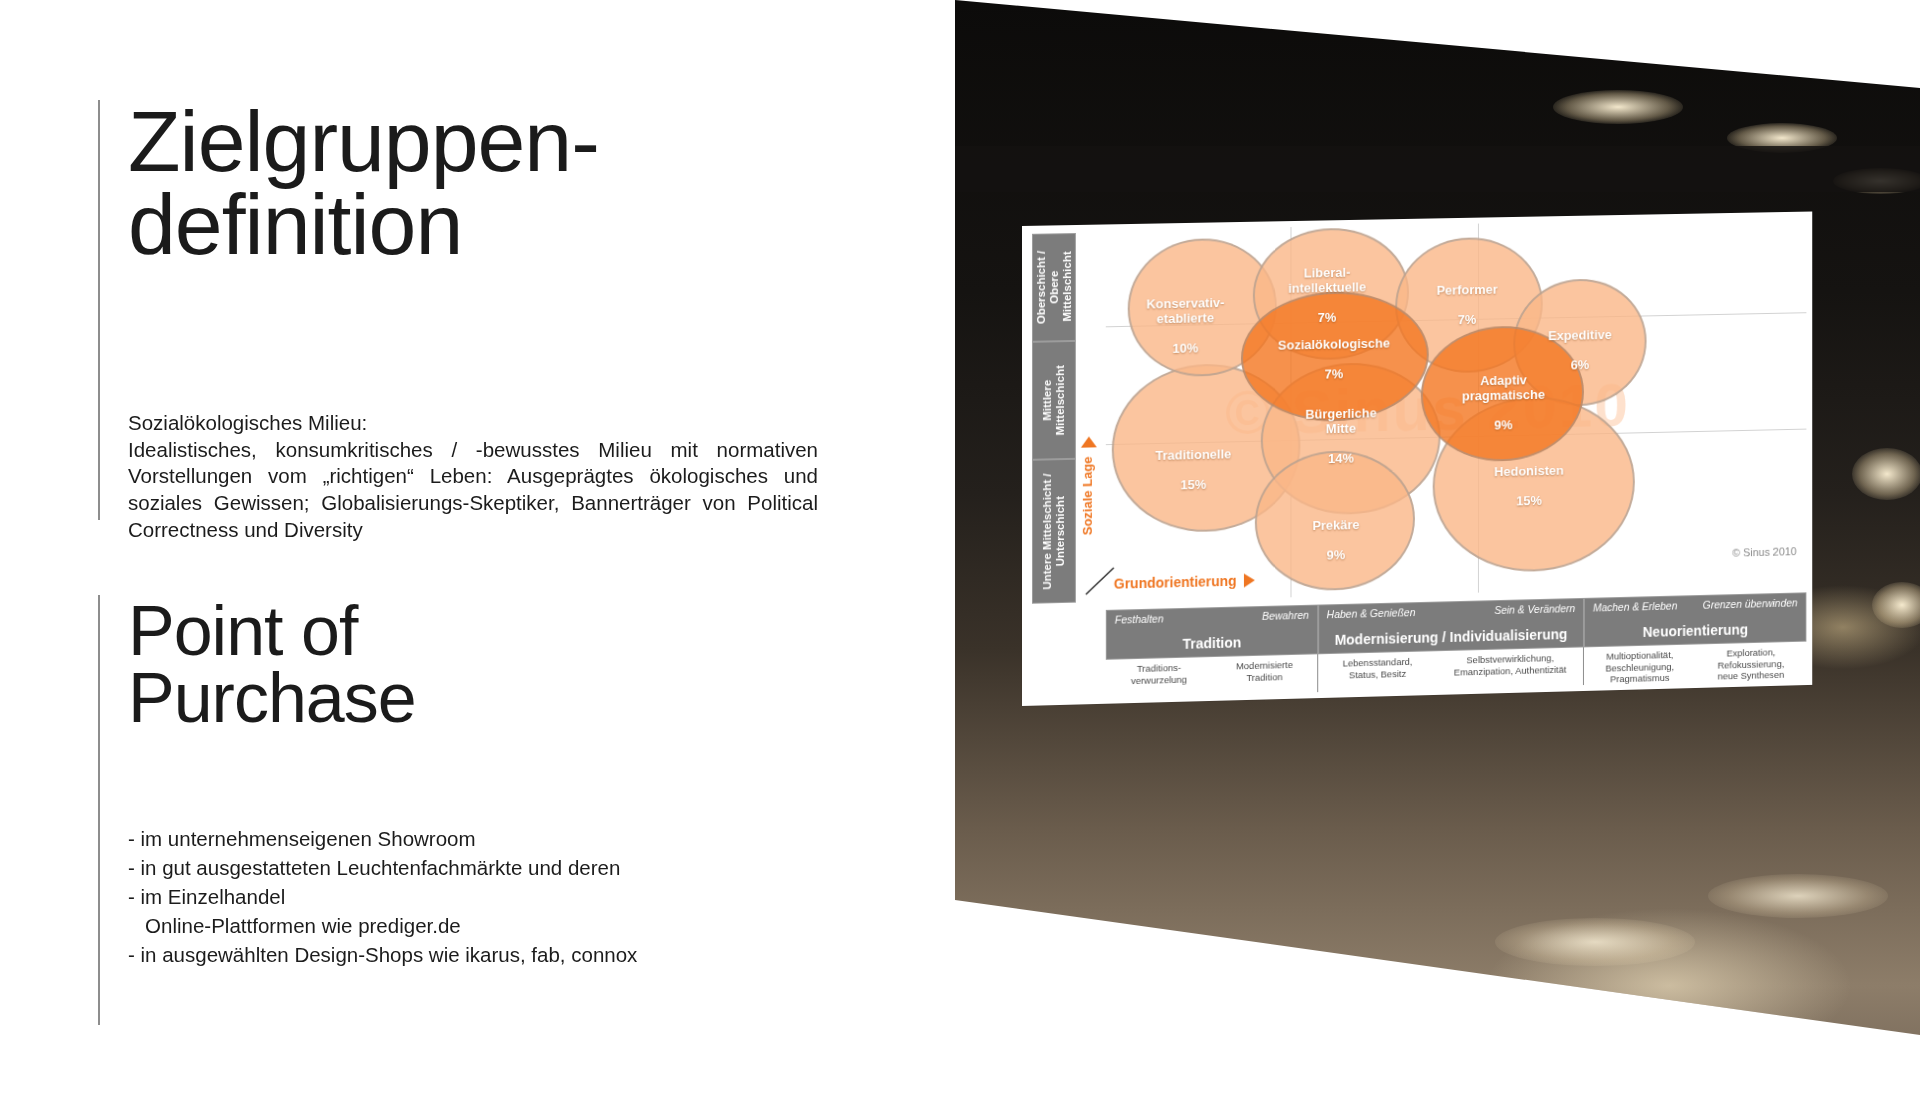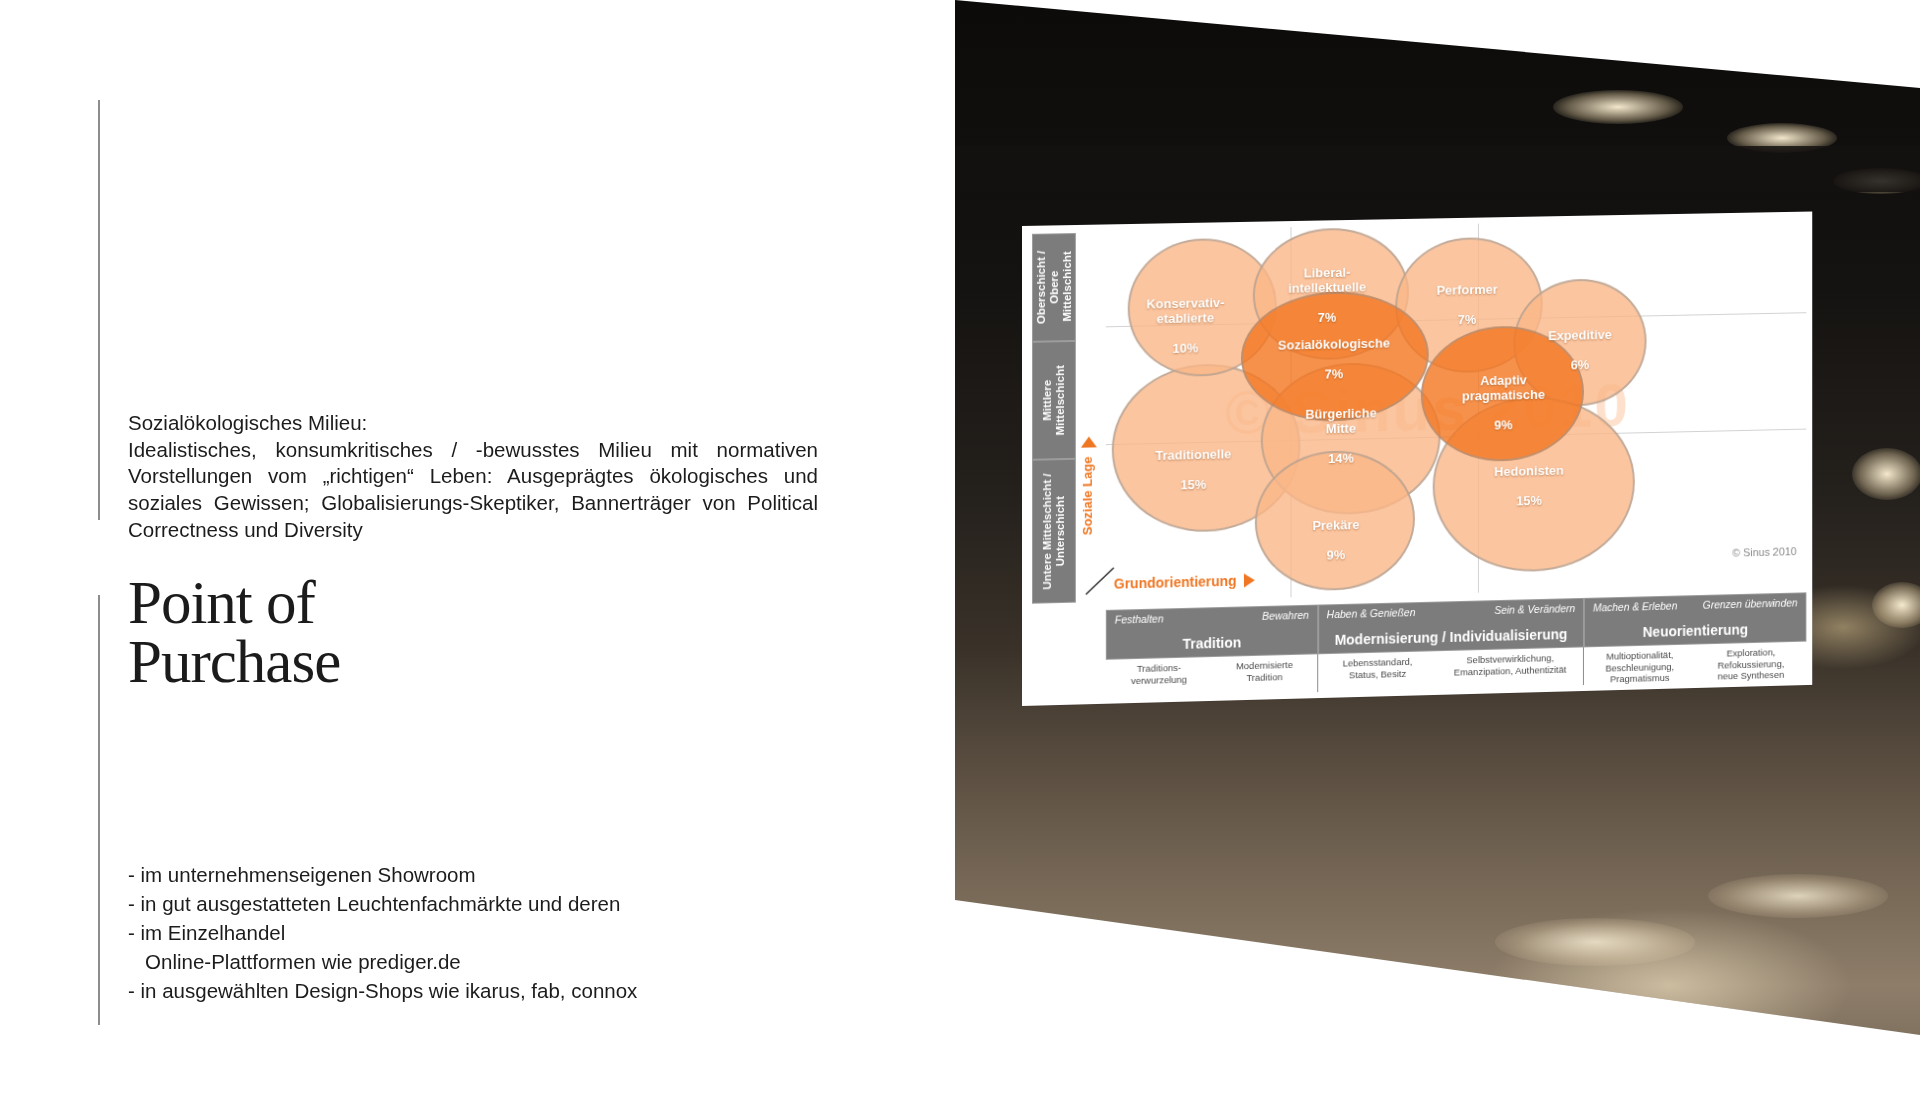--- a/index.html
+++ b/index.html
@@ -9,28 +9,28 @@
   
   .left-col{position:absolute;left:0;top:0;width:900px;height:1120px;}
 
   .rule{position:absolute;left:98px;width:2px;background:#8d8d8d;}
   .rule-a{top:100px;height:420px;}
   .rule-b{top:595px;height:430px;}
 
   .title{position:absolute;left:128px;font-weight:300;color:#1b1b1b;
          letter-spacing:-1px;line-height:.96;}
   .title-1{top:100px;font-size:86px;}
-  .title-2{top:574px;font-size:61px;font-family:Liberation Serif, serif;}
+  .title-2{top:598px;font-size:70px;}
   .title span{display:block;}
 
   .body-para{position:absolute;left:128px;top:372px;width:690px;
              font-size:20.5px;line-height:1.30;text-align:justify;
              color:#1c1c1c;font-weight:400;}
 
-  .bullets{position:absolute;left:128px;top:860px;width:700px;
+  .bullets{position:absolute;left:128px;top:824px;width:700px;
            font-size:20.5px;line-height:1.42;color:#1c1c1c;}
   .bullets div{white-space:pre;}
 
   
   .photo{position:absolute;left:955px;top:0;width:965px;height:1120px;
          overflow:hidden;}
   .photo-inner{position:absolute;inset:0;
       background:
         radial-gradient(ellipse 260px 110px at 74% 88%, rgba(255,240,205,.55), rgba(255,240,205,0) 70%),
         radial-gradient(ellipse 200px 90px at 30% 92%, rgba(255,236,196,.40), rgba(255,236,196,0) 70%),
@@ -109,20 +109,24 @@
   .xd{flex:1;padding-top:4px;box-sizing:border-box;white-space:pre-line;}
   .xd.sep{border-right:1px solid #8a8a8a;}
 </style>
 </head>
 <body>
 
 <div class="left-col">
   <div class="rule rule-a"></div>
   <div class="rule rule-b"></div>
 
+  <div class="title title-1">
+    <span>Zielgruppen-</span>
+    <span>definition</span>
+  </div>
 
   <div class="body-para" style="white-space: pre-line; margin-top: 38px;">Sozialökologisches Milieu:
 Idealistisches, konsumkritisches / -bewusstes Milieu mit normativen Vorstellungen vom „richtigen“ Leben: Ausgeprägtes ökologisches und soziales Gewissen; Globalisierungs-Skeptiker, Bannerträger von Political Correctness und Diversity</div>
 
   <div class="title title-2">
     <span>Point of</span>
     <span>Purchase</span>
   </div>
 
   <div class="bullets">

